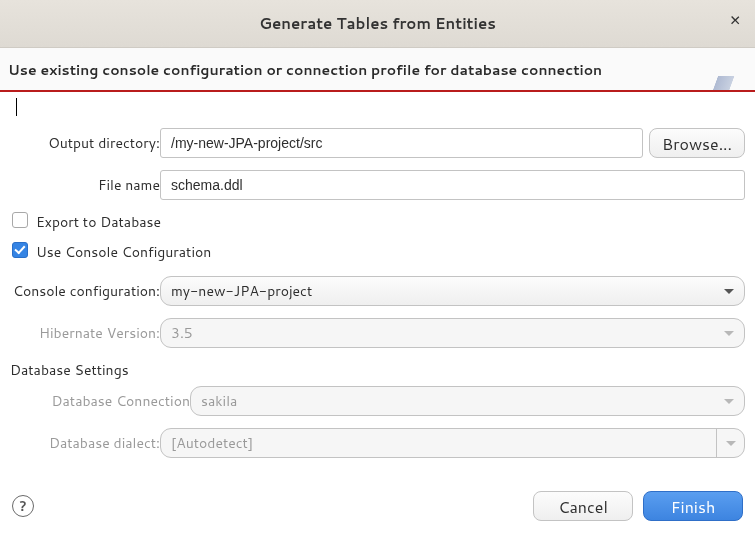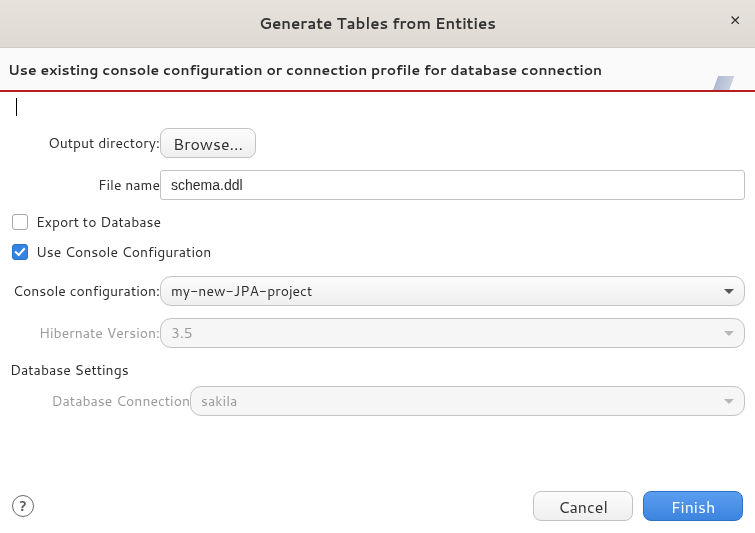--- a/index.html
+++ b/index.html
@@ -143,21 +143,21 @@
     justify-content: center;
     white-space: nowrap;
   }
   .btn.primary {
     background: linear-gradient(#5a9ef0, #3d84e0);
     border-color: #2f6fc8;
     color: #fff;
   }
   .checkrow {
     display: flex;
-    align-items: center;
+    align-items: flex-start;
     gap: 8px;
     margin: 0 0 10px 2px;
   }
   .checkbox {
     width: 16px; height: 16px;
     border: 1px solid #a8a8a8;
     border-radius: 3px;
     background: #fff;
     display: inline-flex;
     align-items: center;
@@ -230,20 +230,21 @@
 
 <div class="cursor-area">
   <span class="text-cursor"></span>
 </div>
 
 <div class="form">
 
   <div class="row">
     <div class="label">Output directory:</div>
     <div class="field">
+      <input type="text" class="input" value="/my-new-JPA-project/src" style="">
       <div class="btn">Browse...</div>
     </div>
   </div>
 
   <div class="row">
     <div class="label">File name</div>
     <div class="field">
       <input type="text" class="input" value="schema.ddl" style="">
     </div>
   </div>
@@ -284,20 +285,31 @@
     <div class="row">
       <div class="label" style="width:180px;flex:0 0 180px;">Database Connection</div>
       <div class="field">
         <div class="select disabled">
           <span>sakila</span>
           <span class="caret"></span>
         </div>
       </div>
     </div>
 
+    <div class="row">
+      <div class="label">Database dialect:</div>
+      <div class="field">
+        <div class="select disabled split">
+          <span class="main">[Autodetect]</span>
+          <span class="chev">
+            <span class="caret"></span>
+          </span>
+        </div>
+      </div>
+    </div>
   </div>
 
 </div>
 
 <div class="footer">
   <div class="help">
     <span>?</span>
   </div>
   <div class="right">
     <div class="btn" style="min-width:100px;">Cancel</div>

